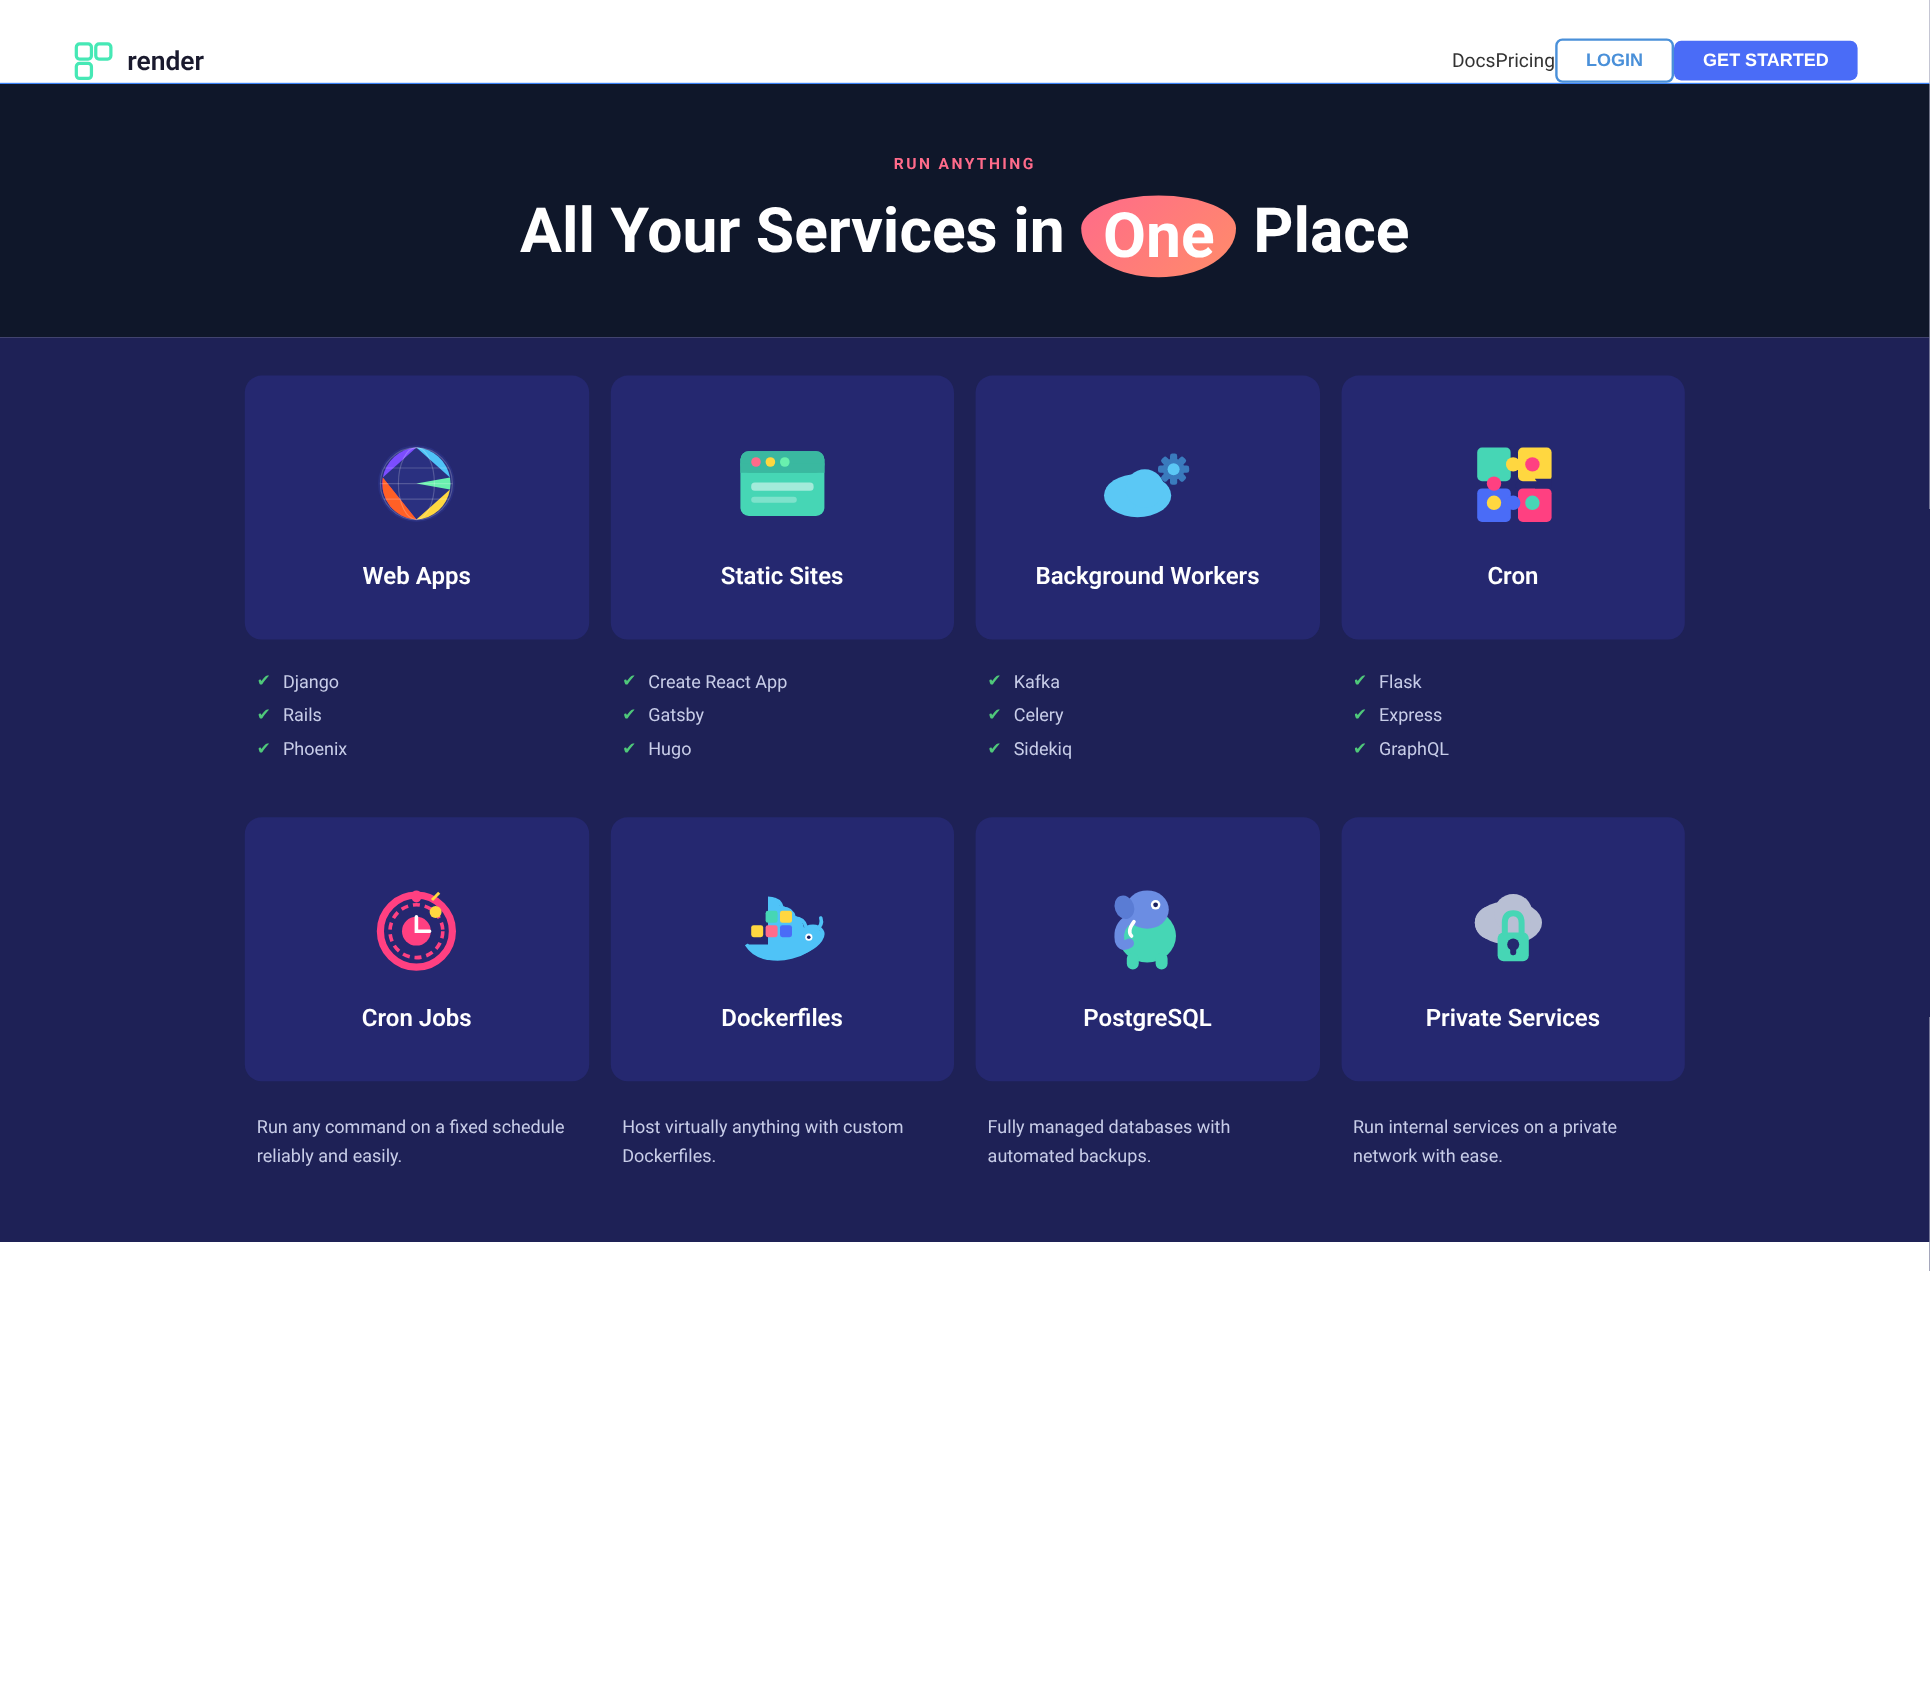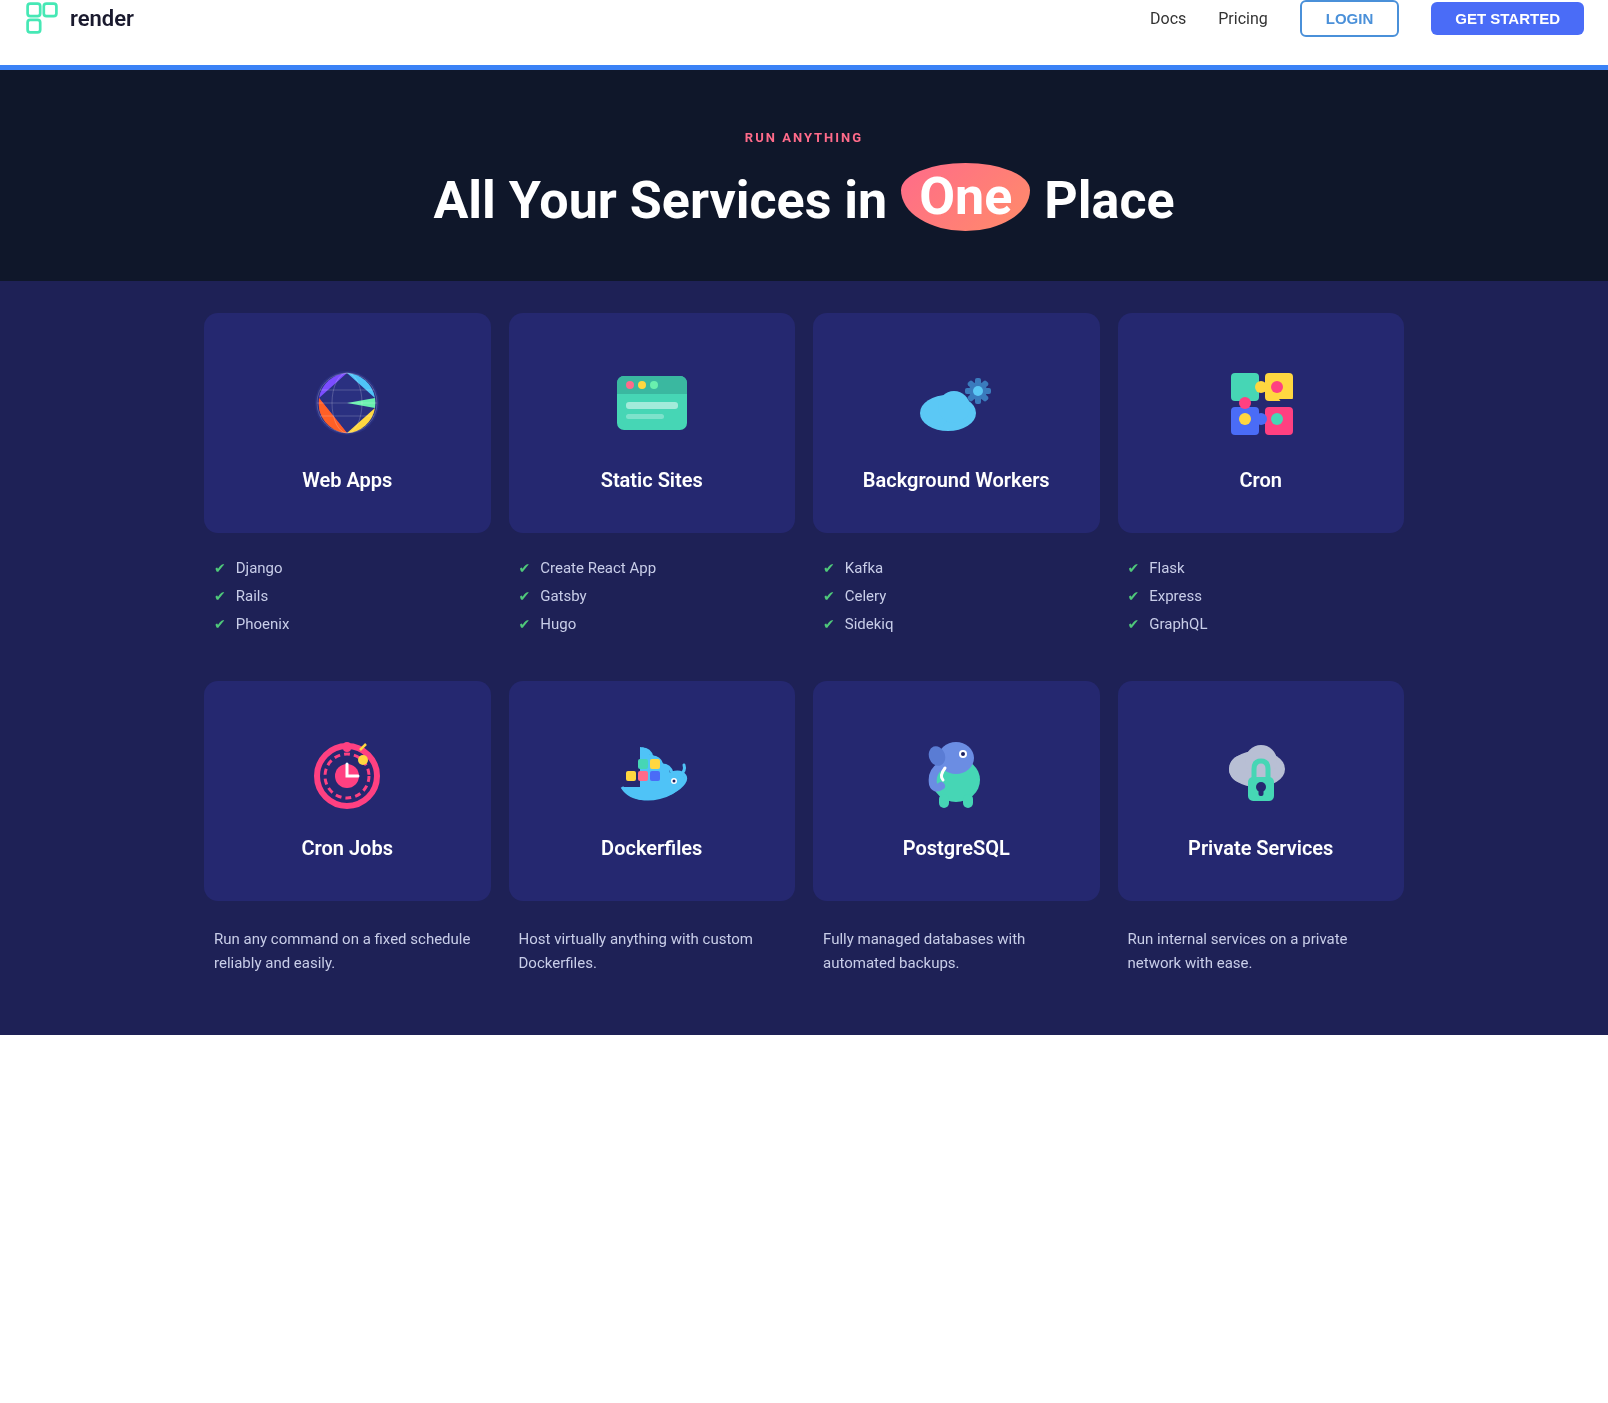--- a/index.html
+++ b/index.html
@@ -4,43 +4,42 @@
   <style>
     * { margin: 0; padding: 0; box-sizing: border-box; }
     body {
       font-family: -apple-system, BlinkMacSystemFont, 'Segoe UI', Roboto, sans-serif;
       background: #fff;
     }
 
     
     nav {
       display: flex;
-      align-items: flex-start;
-      padding: 0 24px;
+      align-items: flex-end;
+      padding: 0 60px;
       height: 70px;
       background: #fff;
-      border-bottom: 5px solid #3b82f6;
+      border-bottom: 1px solid #3b82f6;
     }
     .nav-logo {
       display: flex;
       align-items: center;
       gap: 10px;
       font-size: 22px;
       font-weight: 600;
       color: #1a1a2e;
       margin-right: auto;
     }
     .logo-icon {
       width: 36px;
       height: 36px;
     }
     .nav-links {
       display: flex;
       align-items: center;
-      gap: 32px;
     }
     .nav-link {
       font-size: 16px;
       color: #333;
       text-decoration: none;
     }
     .btn-login {
       padding: 8px 24px;
       border: 2px solid #4a90d9;
       background: transparent;
@@ -74,21 +73,21 @@
       color: #ff6b8a;
       text-transform: uppercase;
       margin-bottom: 18px;
     }
     .hero-title {
       font-size: 52px;
       font-weight: 700;
       color: #fff;
       line-height: 1.15;
       display: flex;
-      align-items: flex-end;
+      align-items: flex-start;
       justify-content: center;
       gap: 14px;
       flex-wrap: wrap;
     }
     .hero-title-highlight {
       background: linear-gradient(135deg, #ff6b8a, #ff8c69);
       border-radius: 50% 50% 50% 50% / 40% 40% 60% 60%;
       padding: 4px 18px;
       color: #fff;
       display: inline-block;

